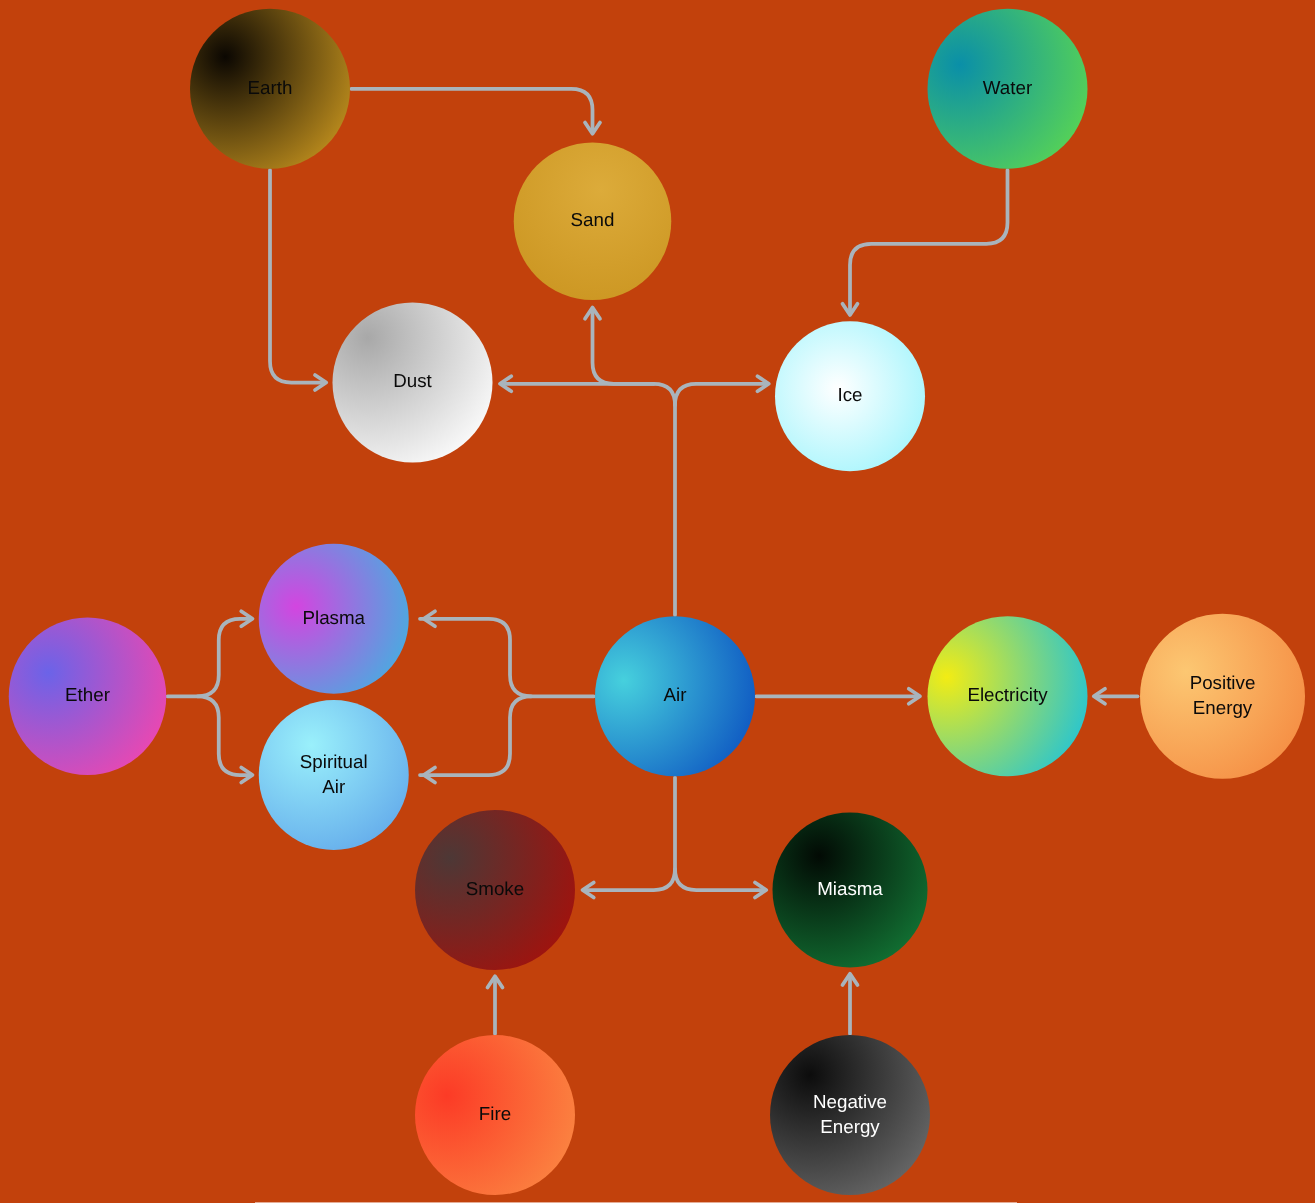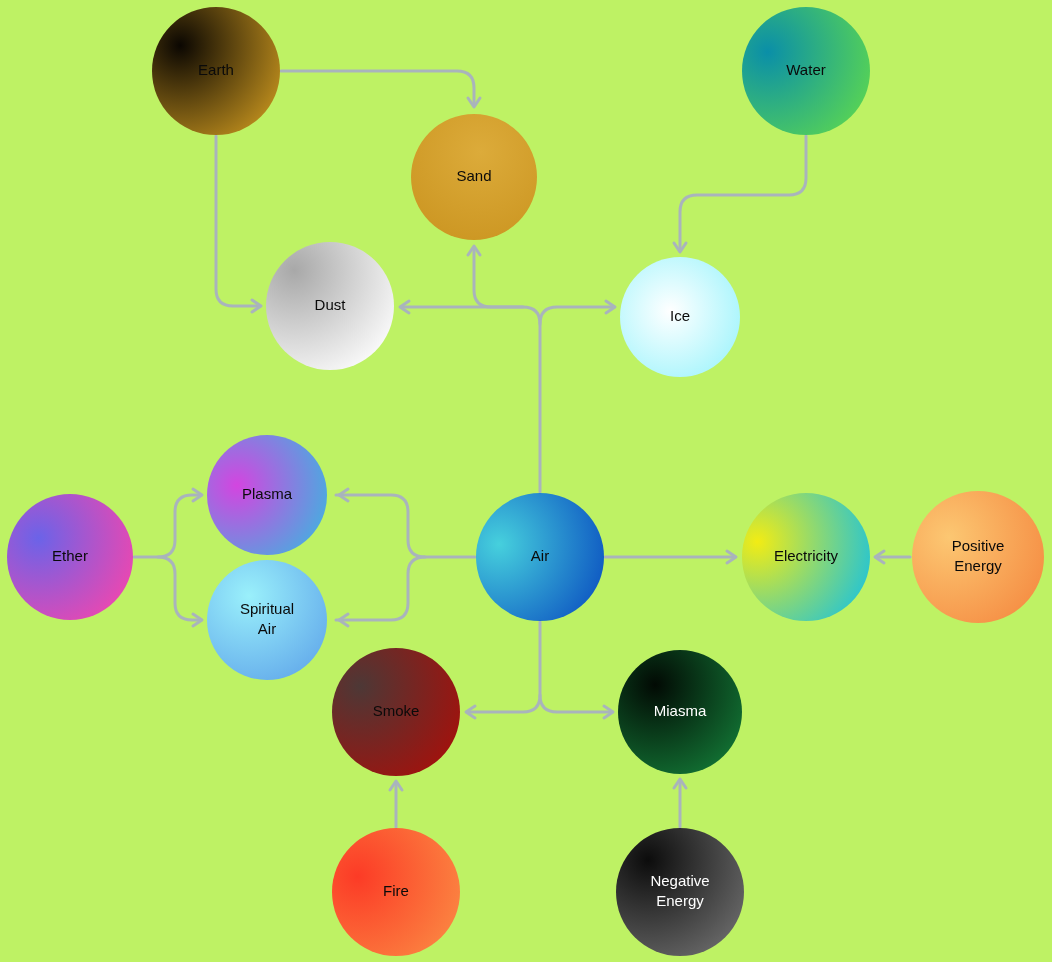--- a/index.html
+++ b/index.html
@@ -10,21 +10,21 @@
   body {
     width: 1052px;
     height: 962px;
     font-family: "Liberation Sans", sans-serif;
     overflow: hidden;
   }
   #diagram-root {
     position: relative;
     width: 1052px;
     height: 962px;
-    background: #bef264;
+    background: #c2410c;
   }
   svg#graph {
     display: block;
     width: 1052px;
     height: 962px;
   }
   .node-label {
     font-family: "Liberation Sans", sans-serif;
     font-size: 15px;
     text-anchor: middle;

